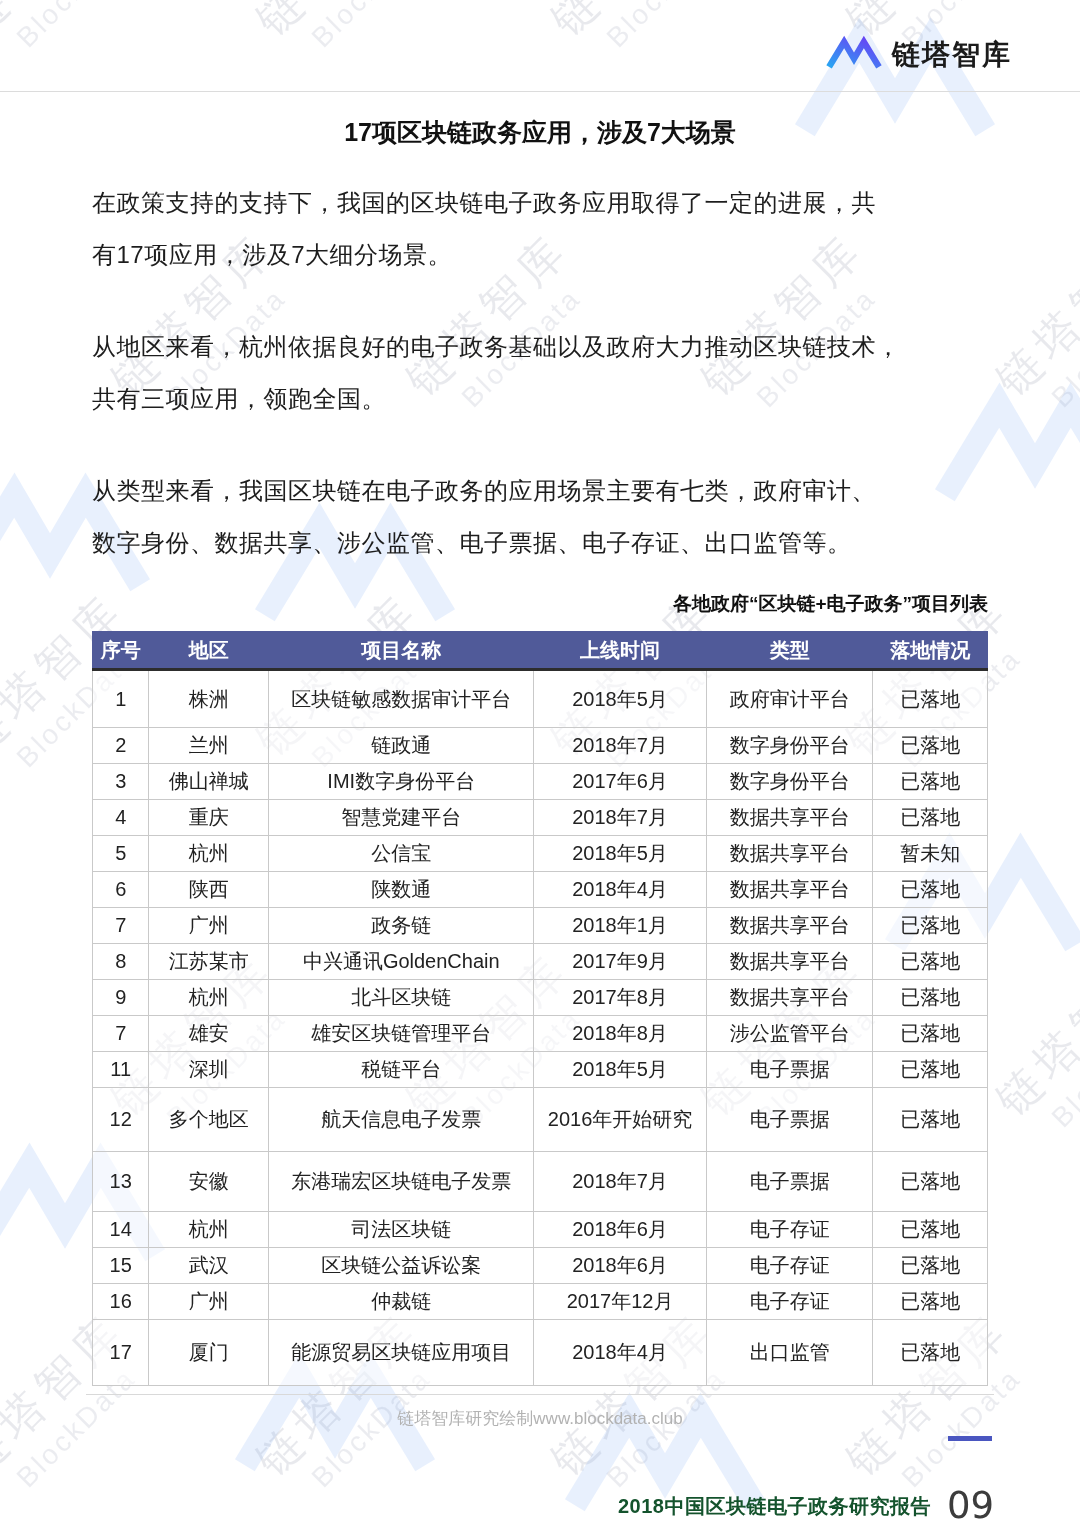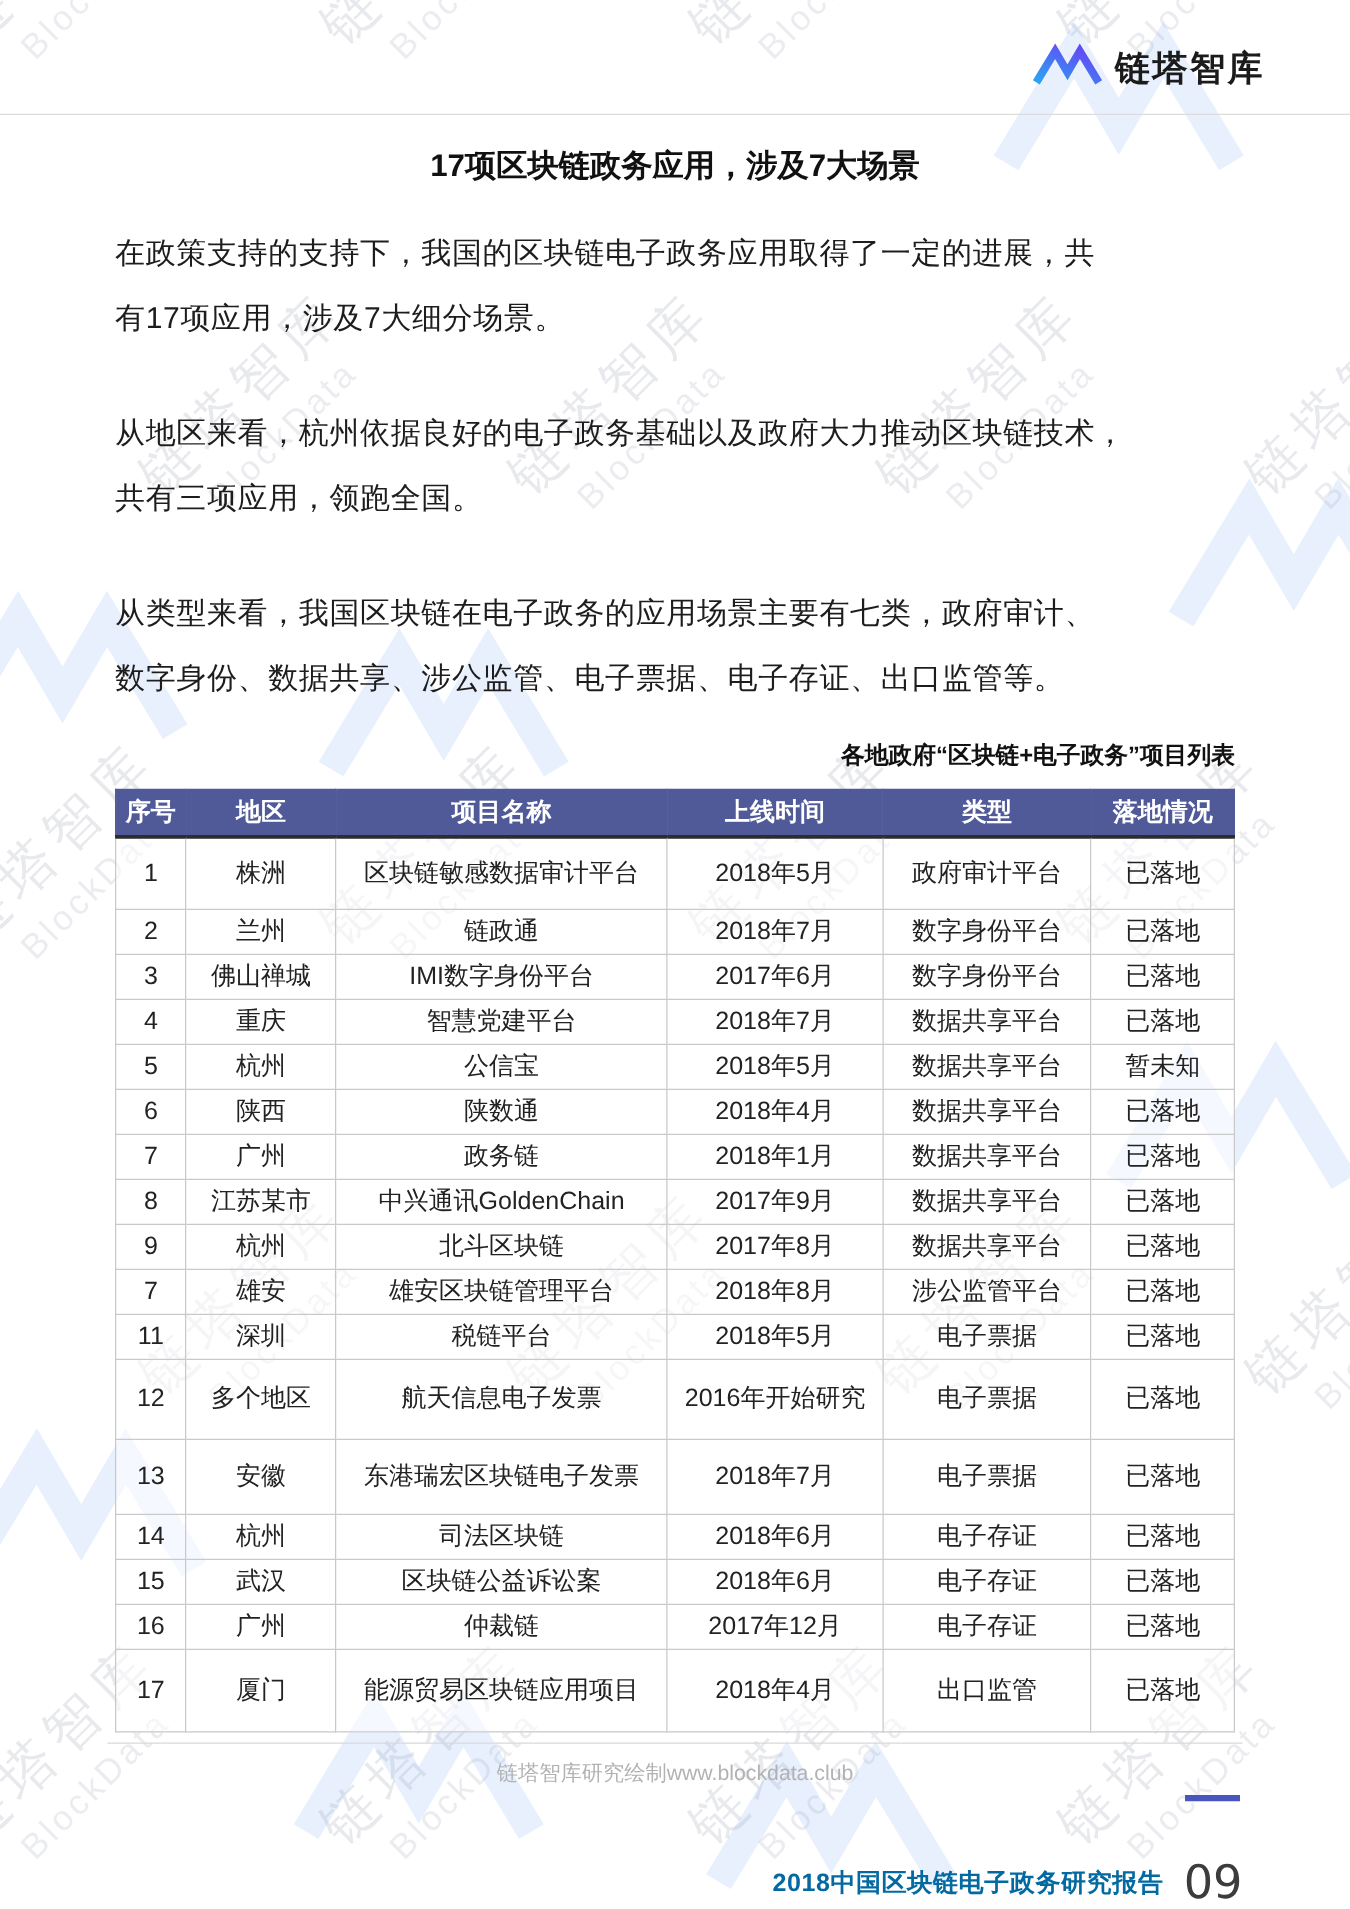--- a/index.html
+++ b/index.html
@@ -57,21 +57,21 @@
   col.c1 { width:6.3%; }  col.c2 { width:13.4%; } col.c3 { width:29.6%; }
   col.c4 { width:19.3%; } col.c5 { width:18.6%; } col.c6 { width:12.8%; }
   
   .footer { position:relative; z-index:1; margin:8px 86px 0 86px; }
   .footer-rule { border-top:1px solid #d9d9d9; }
   .footer-row {
     display:flex; justify-content:center; align-items:center;
     padding:12px 2px 4px 2px; font-size:17px; color:#b2b2b2;
   }
   .page-row { display:flex; justify-content:flex-end; align-items:flex-end; gap:16px; margin-top:2px; }
-  .report-title { font-size:20px; font-weight:bold; color:#0369a1; margin-bottom:7px; letter-spacing:.5px; }
+  .report-title { font-size:20px; font-weight:bold; color:#14532d; margin-bottom:7px; letter-spacing:.5px; }
   .page-num-block { display:flex; flex-direction:column; align-items:center;gap:40px; }
   .page-bar { width:44px; height:5px; background:#4a56c0; margin-bottom:3px; }
   .page-num { font-size:37px; color:#3c3c3c; font-family:"DejaVu Sans", sans-serif; }
 </style>
 </head>
 <body>
 
 <div class="page">
 
   <div class="wm-layer">

